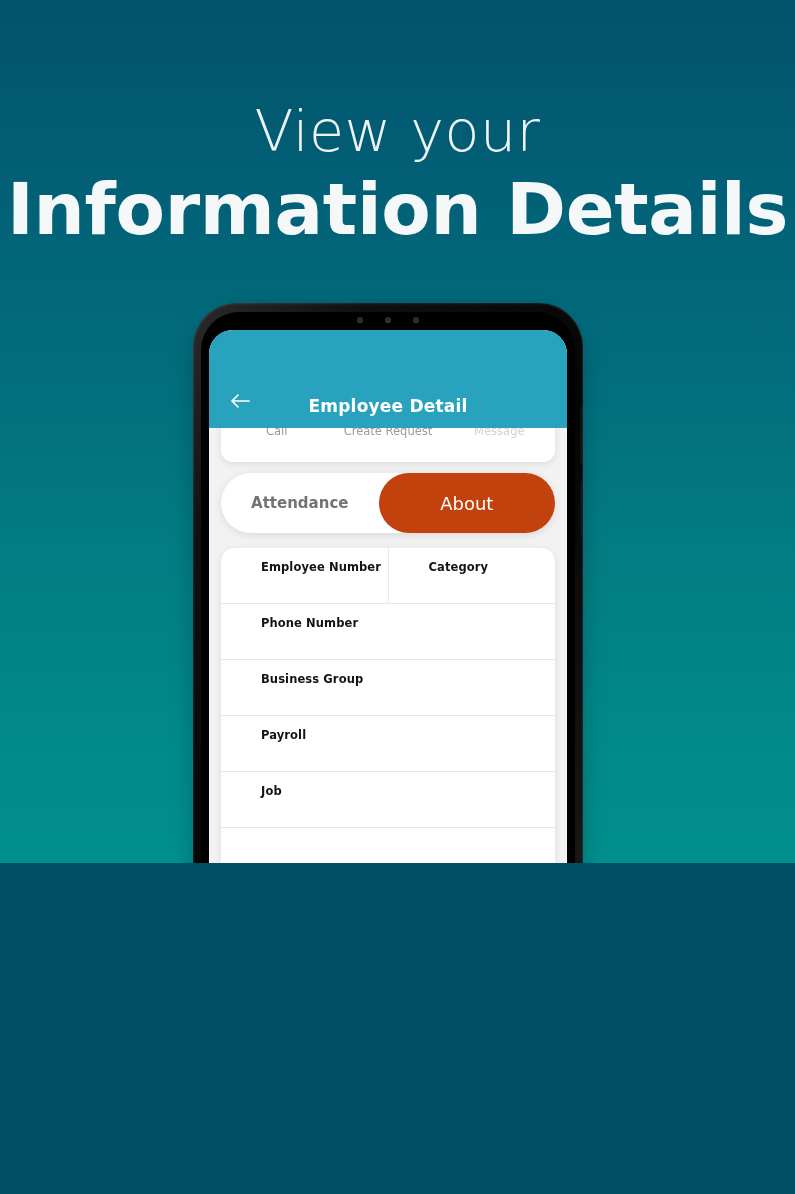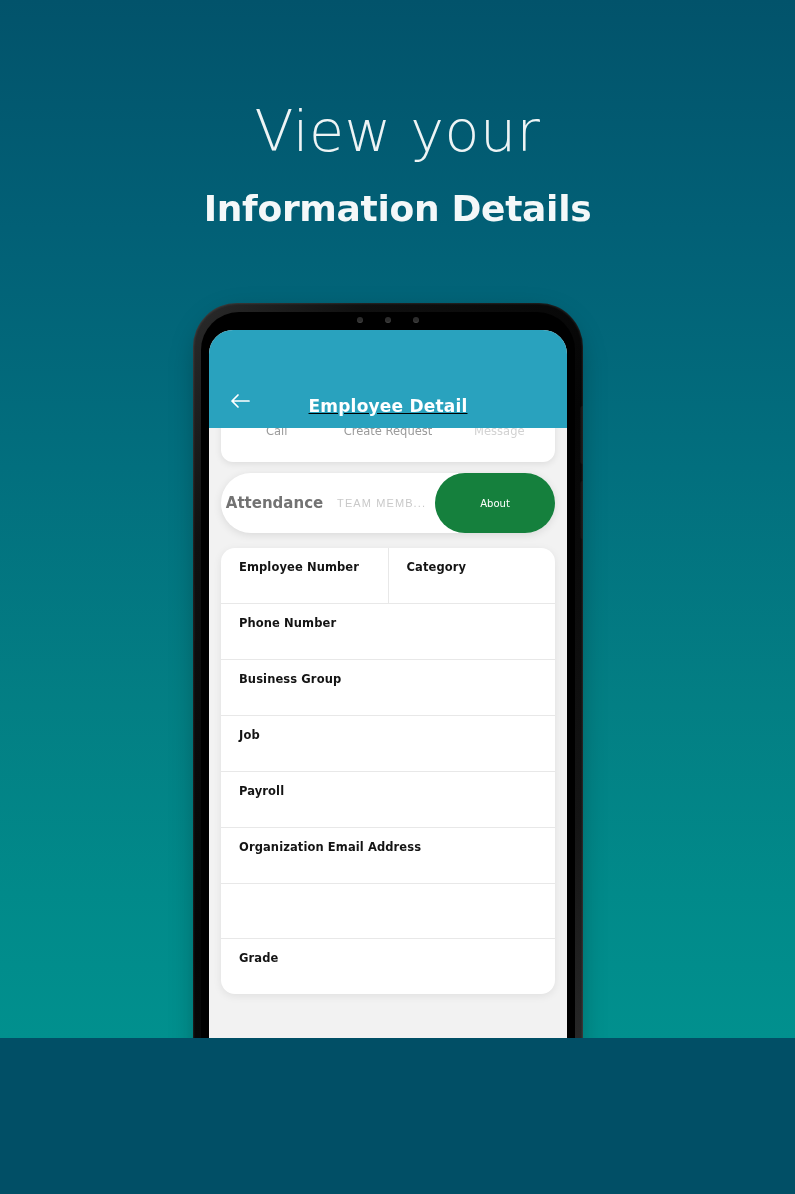--- a/index.html
+++ b/index.html
@@ -10,21 +10,21 @@
     width: 795px;
     height: 1194px;
     overflow: hidden;
     font-family: "Liberation Sans", sans-serif;
     background: #014f66;
   }
 
   .poster {
     position: relative;
     width: 795px;
-    height: 1038px;
+    height: 863px;
     background: linear-gradient(180deg,
         #02536b 0%,
         #026076 22%,
         #026f7e 45%,
         #037f84 68%,
         #018a8a 86%,
         #01908e 100%);
     overflow: hidden;
   }
 
@@ -41,21 +41,21 @@
     font-family: "DejaVu Sans", sans-serif;
     font-weight: 300;
     font-size: 57px;
     line-height: 70px;
     color: #eef4f5;
     letter-spacing: 0.5px;
   }
   .headline-bold {
     font-family: "DejaVu Sans", sans-serif;
     font-weight: bold;
-    font-size: 36px;
+    font-size: 72px;
     line-height: 74px;
     color: #f4f8f9;
     letter-spacing: -0.3px;
     margin-top: 6px;
   }
 
   
   .phone-wrap {
     position: absolute;
     left: 193px;
@@ -147,21 +147,20 @@
     position: absolute;
     left: 16px;
     top: 27px;
     width: 358px;
     height: 758px;
     border-radius: 24px 24px 22px 22px;
     overflow: hidden;
     background: #f2f2f2;
     display: flex;
     flex-direction: column;
-    text-decoration: underline;
   }
 
   
   .appbar {
     position: relative;
     flex: 0 0 auto;
     height: 86px;
     background: #29a2be;
     border-radius: 20px 20px 0 0;
     display: flex;
@@ -253,26 +252,26 @@
     font-size: 15px;
   }
   .tab-team {
     color: #c9c9c9;
     font-size: 11px;
     letter-spacing: 1.1px;
     white-space: nowrap;
     overflow: hidden;
   }
   .tab-about {
-    background: #15803d;
+    background: #c2410c;
     color: #ffffff;
     border-radius: 30px;
     font-family: "DejaVu Sans", sans-serif;
     font-weight: normal;
-    font-size: 10px;
+    font-size: 18px;
     flex: 1.12;
     height: 100%;
   }
 
   
   .info-card {
     position: absolute;
     left: 12px;
     top: 120px;
     width: 334px;
@@ -297,20 +296,21 @@
   .info-cell.split-left {
     border-right: 1px solid #e8e8e8;
   }
   .info-label {
     font-family: "DejaVu Sans", sans-serif;
     font-weight: bold;
     font-size: 11.5px;
     color: #141414;
     letter-spacing: 0.1px;
     line-height: 15px;
+    margin-left: 22px;
   }
   .info-value {
     font-size: 11px;
     color: #8c8c8c;
     min-height: 16px;
     line-height: 16px;
     margin-top: 2px;
   }
 
   
@@ -382,21 +382,20 @@
         <div class="screen-body">
 
           <div class="action-card">
             <div class="action-item">Call</div>
             <div class="action-item">Create Request</div>
             <div class="action-item muted">Message</div>
           </div>
 
           <div class="tabbar">
             <div class="tab tab-attendance">Attendance</div>
-            <div class="tab tab-team">TEAM MEMB...</div>
             <div class="tab tab-about">About</div>
           </div>
 
           <div class="info-card">
 
             <div class="info-row">
               <div class="info-cell split-left">
                 <div class="info-label">Employee Number</div>
                 <div class="info-value"></div>
               </div>
@@ -416,35 +415,34 @@
 
             <div class="info-row">
               <div class="info-cell">
                 <div class="info-label">Business Group</div>
                 <div class="info-value"></div>
               </div>
             </div>
 
             <div class="info-row">
               <div class="info-cell">
+                <div class="info-label">Payroll</div>
+                <div class="info-value"></div>
+              </div>
+            </div>
+
+            <div class="info-row">
+              <div class="info-cell">
                 <div class="info-label">Job</div>
                 <div class="info-value"></div>
               </div>
             </div>
 
             <div class="info-row">
               <div class="info-cell">
-                <div class="info-label">Payroll</div>
-                <div class="info-value"></div>
-              </div>
-            </div>
-
-            <div class="info-row">
-              <div class="info-cell">
-                <div class="info-label">Organization Email Address</div>
                 <div class="info-value"></div>
               </div>
             </div>
 
             <div class="info-row">
               <div class="info-cell">
                 <div class="info-value"></div>
               </div>
             </div>
 

